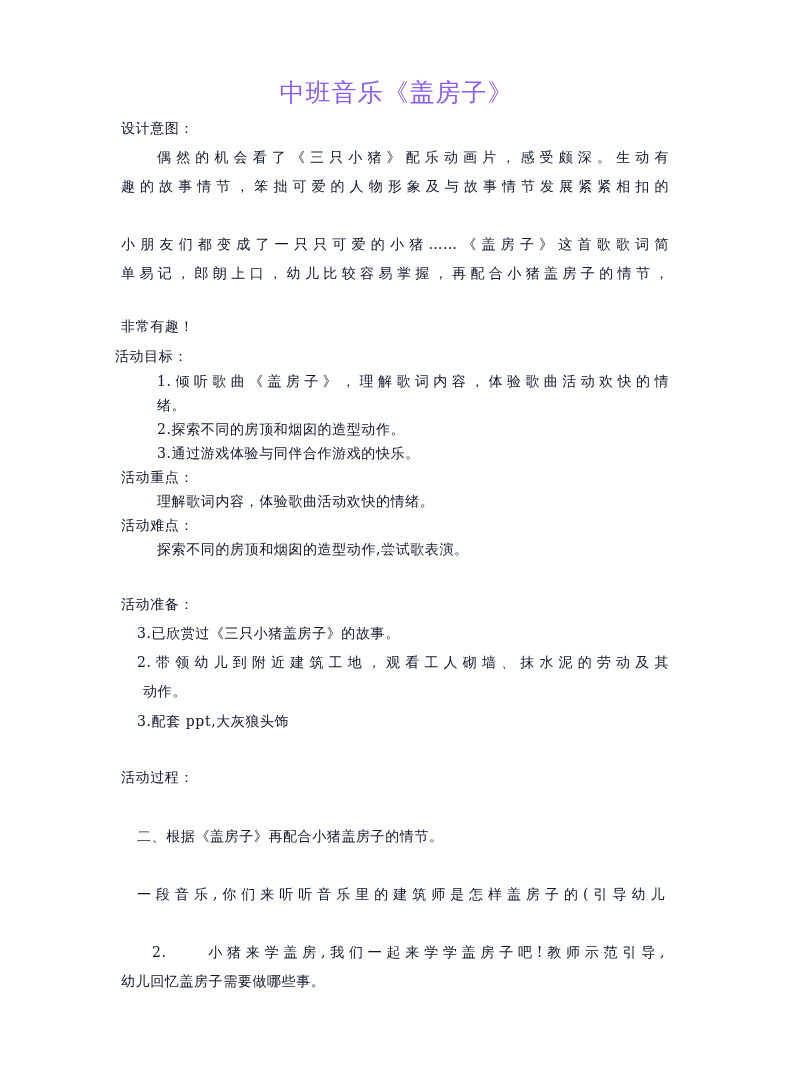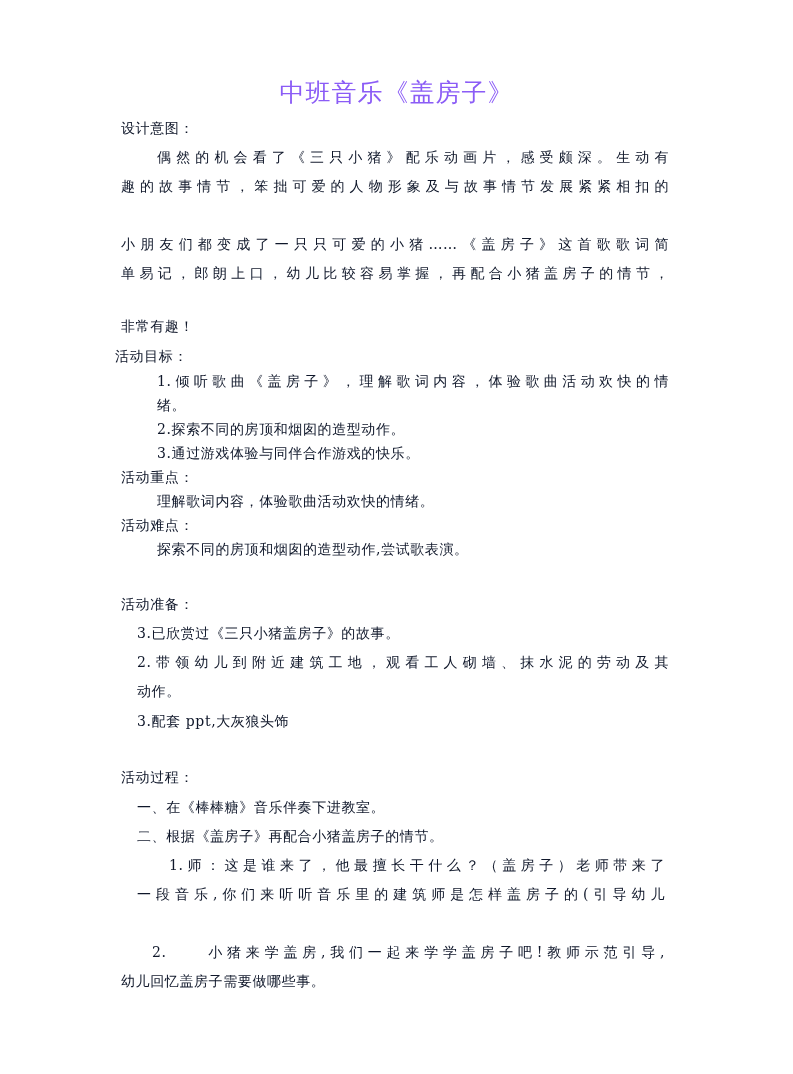--- a/index.html
+++ b/index.html
@@ -68,24 +68,22 @@
 
   <div class="line" style="left:121px; top:469px;">活动重点：</div>
   <div class="line" style="left:157px; top:493px;">理解歌词内容，体验歌曲活动欢快的情绪。</div>
 
   <div class="line" style="left:121px; top:517px;">活动难点：</div>
   <div class="line" style="left:157px; top:541px;">探索不同的房顶和烟囱的造型动作,尝试歌表演。</div>
 
   <div class="line" style="left:121px; top:596px;">活动准备：</div>
   <div class="line" style="left:137px; top:625px;">3.已欣赏过《三只小猪盖房子》的故事。</div>
   <div class="line justify" style="left:137px; top:654px; width:532px;">2.带领幼儿到附近建筑工地，观看工人砌墙、抹水泥的劳动及其</div>
-  <div class="line" style="left:137px; top:683px;">动作。</div>
+  <div class="line" style="left:143px; top:683px;">动作。</div>
   <div class="line" style="left:137px; top:713px;">3.配套 ppt,大灰狼头饰</div>
 
   <div class="line" style="left:121px; top:769px;">活动过程：</div>
-  <div class="line" style="left:137px; top:799px;">一、在《棒棒糖》音乐伴奏下进教室。</div>
   <div class="line" style="left:137px; top:828px;">二、根据《盖房子》再配合小猪盖房子的情节。</div>
-  <div class="line justify" style="left:169px; top:857px; width:496px;">1.师：这是谁来了，他最擅长干什么？（盖房子）老师带来了</div>
   <div class="line justify" style="left:137px; top:886px; width:528px;">一段音乐,你们来听听音乐里的建筑师是怎样盖房子的(引导幼儿</div>
   <div class="line justify" style="left:152px; top:944px; width:513px;">2.　　小猪来学盖房,我们一起来学学盖房子吧!教师示范引导,</div>
   <div class="line" style="left:121px; top:973px;">幼儿回忆盖房子需要做哪些事。</div>
 
 </div>
 
 </body></html>

